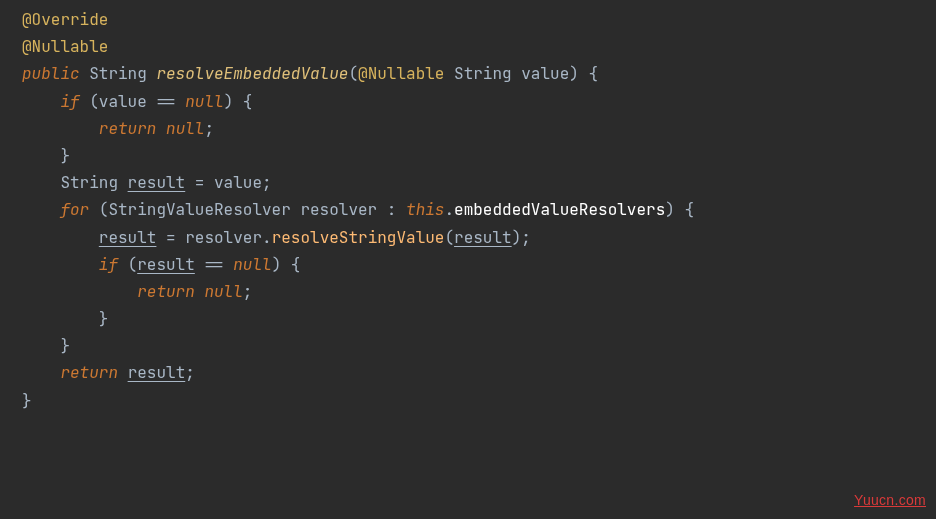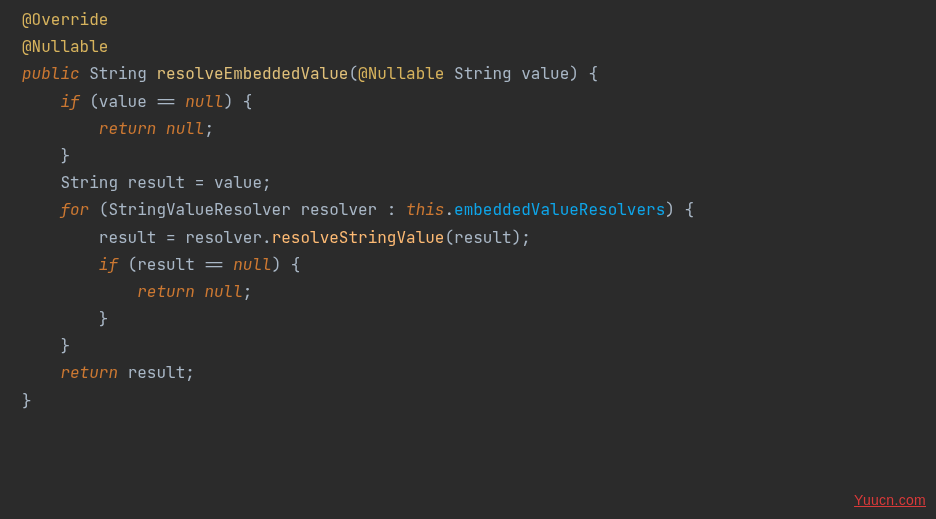--- a/index.html
+++ b/index.html
@@ -14,24 +14,24 @@
     overflow: hidden;
     position: relative;
   }
   .code {
     padding: 6px 14px 0 22px;
     color: #a9b7c6;
     white-space: pre;
   }
   .at     { color: #d7b35d; }      
   .kw     { color: #cc7832; font-style: italic; }      
-  .fn     { color: #e0c07a; }      
-  .field  { color: #0ea5e9; }      
+  .fn     { color: #e0c07a; font-style: italic; }      
+  .field  { color: #ffffff; }      
   .call   { color: #fdba74; }      
-  .u      { text-underline-offset: 3px; }
+  .u      { text-decoration: underline; text-underline-offset: 3px; }
   .watermark {
     position: absolute;
     bottom: 6px;
     right: 10px;
     color: #d93a3a;
     font-family: "Segoe UI", Arial, sans-serif;
     font-size: 14px;
     font-weight: 500;
     letter-spacing: 0.3px;
     text-decoration: underline;

